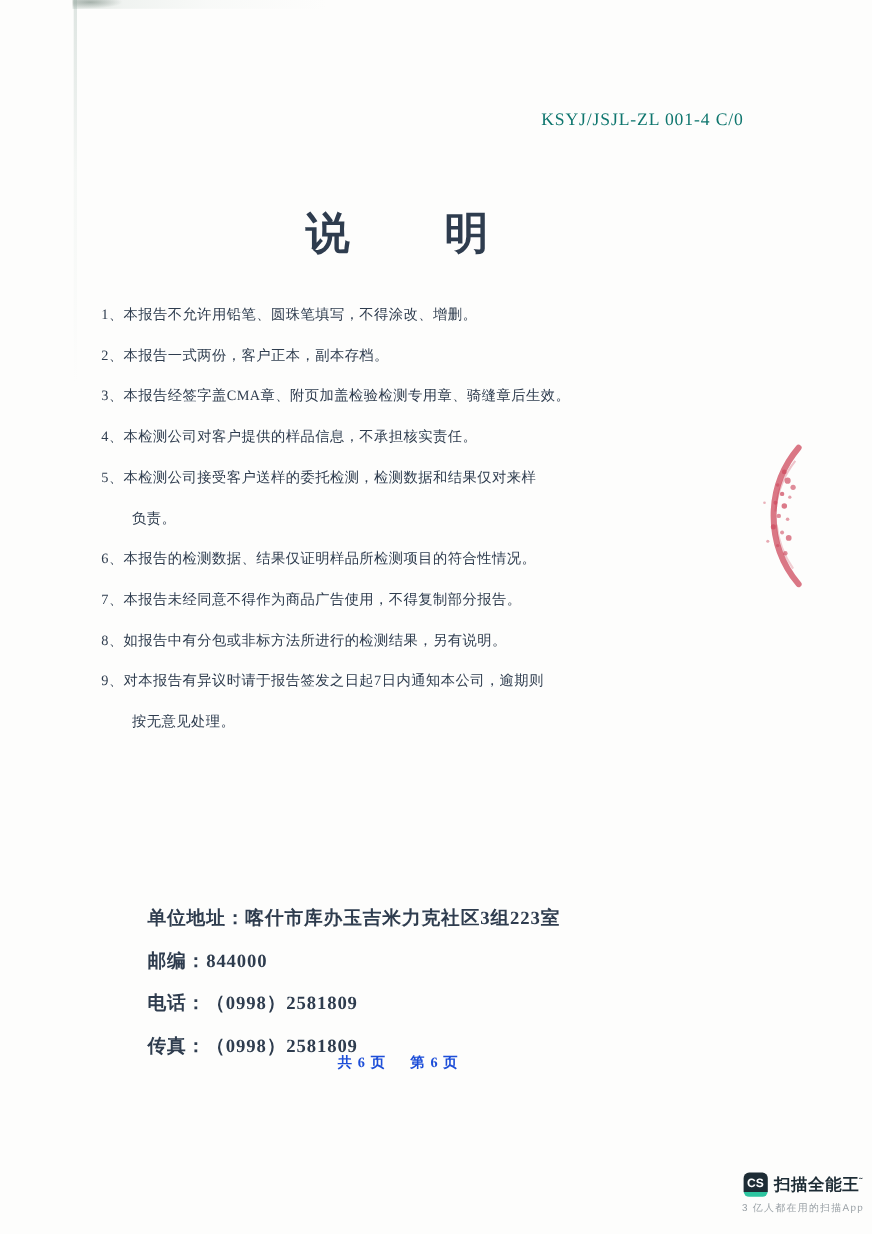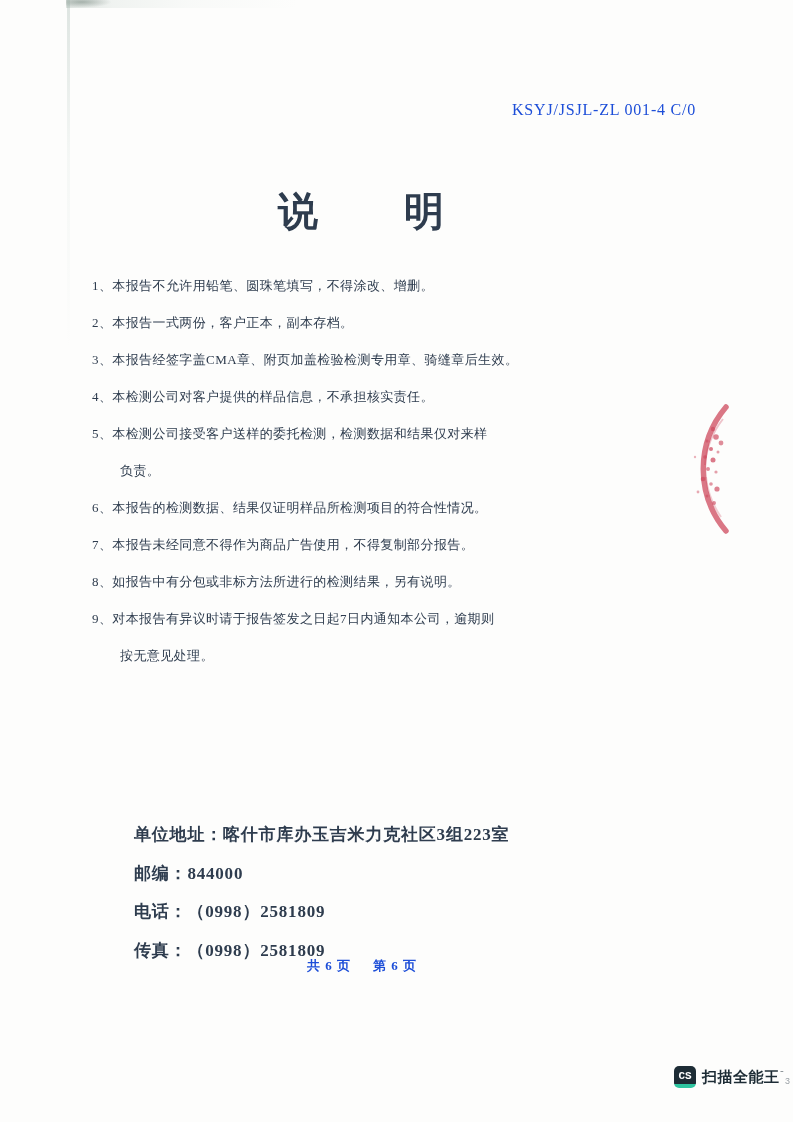--- a/index.html
+++ b/index.html
@@ -20,22 +20,22 @@
     background:
       radial-gradient(ellipse 42px 8px at 16px 2px, rgba(90,110,100,0.45), rgba(90,110,100,0) 70%),
       linear-gradient(90deg, rgba(140,160,150,0.28), rgba(170,190,180,0.16) 15%, rgba(200,215,208,0.09) 40%, rgba(255,255,255,0) 75%);
   }
   .artifact-left {
     position: absolute; left: 67px; top: 0; width: 3px; height: 350px;
     background: linear-gradient(180deg, rgba(140,165,155,0.28), rgba(170,195,185,0.10) 45%, rgba(255,255,255,0) 100%);
   }
 
   .doc-code {
-    position: absolute; top: 101px; left: 512px;
-    font-size: 16px; letter-spacing: 0.8px; color: #1d4ed8;
+    position: absolute; top: 101px; left: 492px;
+    font-size: 16px; letter-spacing: 0.8px; color: #0f766e;
     white-space: nowrap;
   }
 
   .doc-title {
     position: absolute; top: 168px; left: 0; width: 724px;
     text-align: center;
     font-size: 40px; font-weight: bold; letter-spacing: 2px;
     white-space: pre;
     margin-top: 16px;
   }
@@ -60,22 +60,22 @@
     position: absolute; top: 957px; left: 0; width: 724px;
     text-align: center;
     font-size: 13px; font-weight: bold; letter-spacing: 1px;
     color: #1d4ed8;
   }
   .page-footer .cur { margin-left: 22px; }
 
   
   .badge {
     position: absolute; left: 674px; top: 1066px; width: 112px;
-    display: flex; flex-direction: row; align-items: flex-end;
-    font-family: Liberation Mono, monospace;
+    display: flex; flex-direction: column; align-items: center;
+    font-family: Liberation Sans, sans-serif;
   }
   .badge-row { display: flex; align-items: center; gap: 6px; }
   .badge-icon {
     width: 22px; height: 22px; border-radius: 5px;
     background: linear-gradient(180deg, var(--badge-navy, #1d2c35) 0%, var(--badge-navy, #1d2c35) 80%, var(--badge-teal, #2ec5a0) 80%);
     color: #ffffff; font-size: 11px; font-weight: bold;
     display: flex; align-items: center; justify-content: center;
     padding-bottom: 3px; box-sizing: border-box;
   }
   .badge-name {

